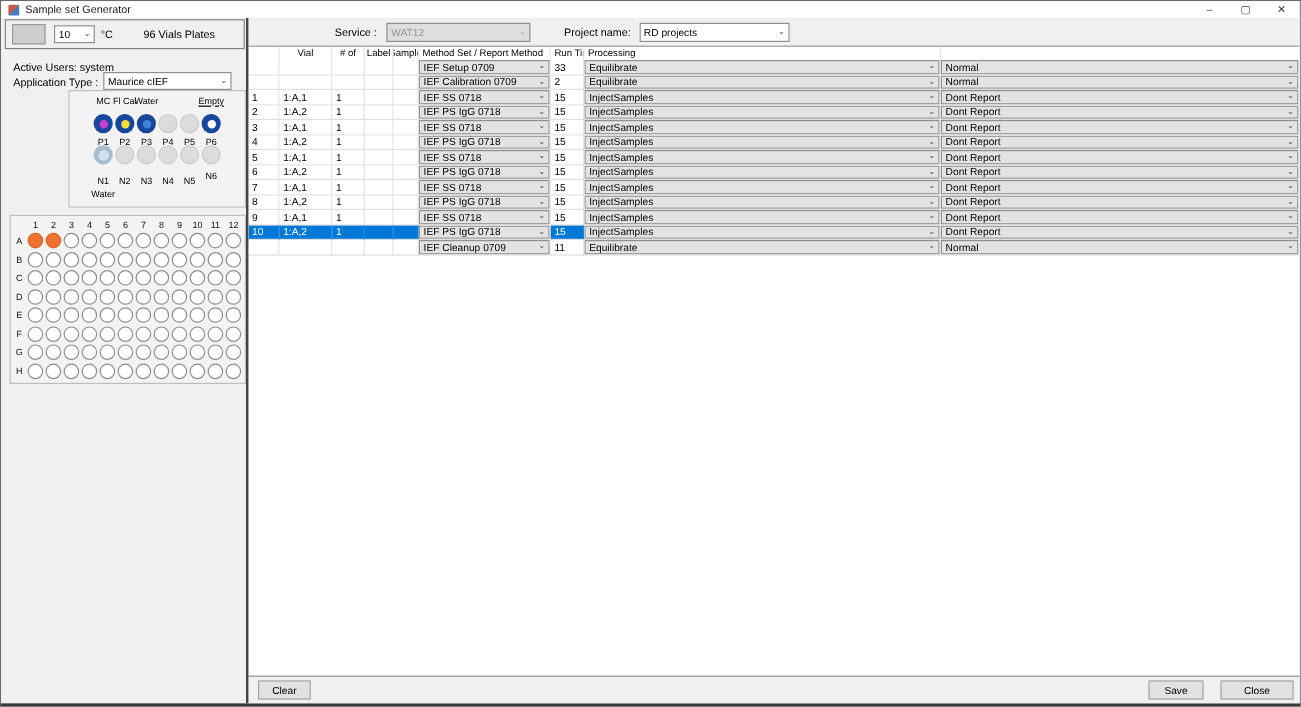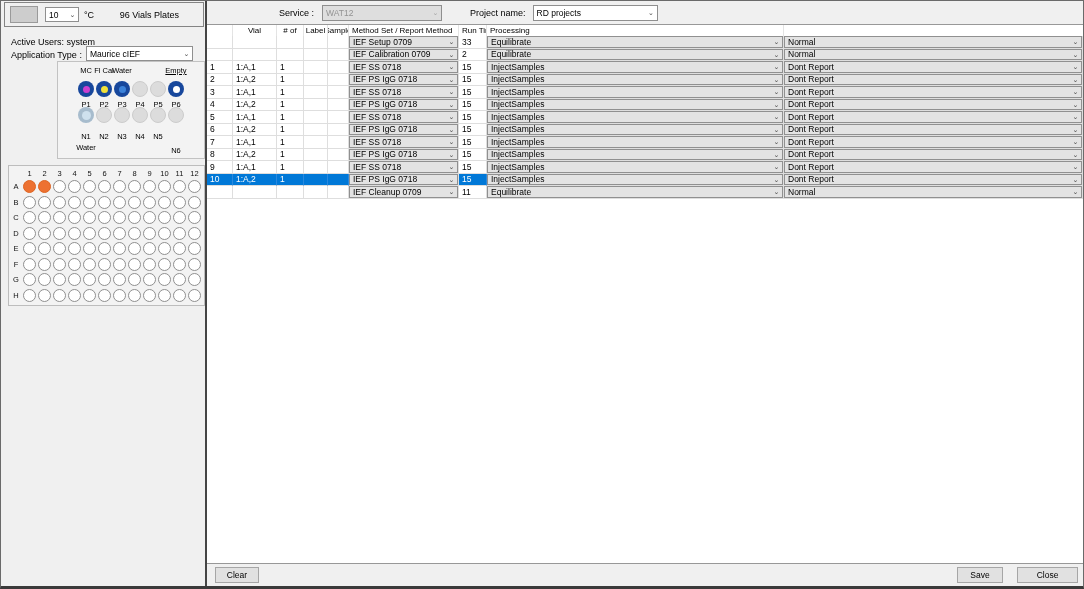--- a/index.html
+++ b/index.html
@@ -72,20 +72,29 @@
 .btn{height:16px;background:#e1e1e1;border:1px solid #a6a6a6;font-size:8.5px;display:flex;align-items:center;justify-content:center;cursor:default}
 .btn-clear{margin-left:8px;width:44px}
 .btn-save{margin-left:auto;width:46px}
 .btn-close{width:61px;margin-left:14px;margin-right:5px}
 </style>
 </head>
 <body>
 
 <div class="window">
 
+  <div class="titlebar">
+    <div class="app-icon"></div>
+    <div class="title-text">Sample set Generator</div>
+    <div class="win-controls">
+      <div class="win-btn">–</div>
+      <div class="win-btn">▢</div>
+      <div class="win-btn">✕</div>
+    </div>
+  </div>
 
   <div class="content">
 
     <div class="left-panel">
       <div class="temp-box">
         <div class="temp-btn"></div>
         <div class="combo white temp-combo">
           <span class="txt">10</span>
           <span class="arr">⌄</span>
         </div>
@@ -131,21 +140,21 @@
           <span class="v-label" style="left: 28px; top: 70px;">N1</span>
           <div class="vial empty" style="left: 38px; top: 45px;"></div>
           <span class="v-label" style="left: 46px; top: 70px;">N2</span>
           <div class="vial empty" style="left: 56px; top: 45px;"></div>
           <span class="v-label" style="left: 64px; top: 70px;">N3</span>
           <div class="vial empty" style="left: 74px; top: 45px;"></div>
           <span class="v-label" style="left: 82px; top: 70px;">N4</span>
           <div class="vial empty" style="left: 92px; top: 45px;"></div>
           <span class="v-label" style="left: 100px; top: 70px;">N5</span>
           <div class="vial empty" style="left: 110px; top: 45px;"></div>
-          <span class="v-label" style="left: 118px; top: 84px;">N6</span>
+          <span class="v-label" style="left: 118px; top: 66px;">N6</span>
           <span class="v-label" style="left: 28px; top: 81px;">Water</span>
         </div>
 
       <div class="plate-box">
           <div class="plate-hdr"></div>
           <div class="plate-hdr">1</div>
           <div class="plate-hdr">2</div>
           <div class="plate-hdr">3</div>
           <div class="plate-hdr">4</div>
           <div class="plate-hdr">5</div>

